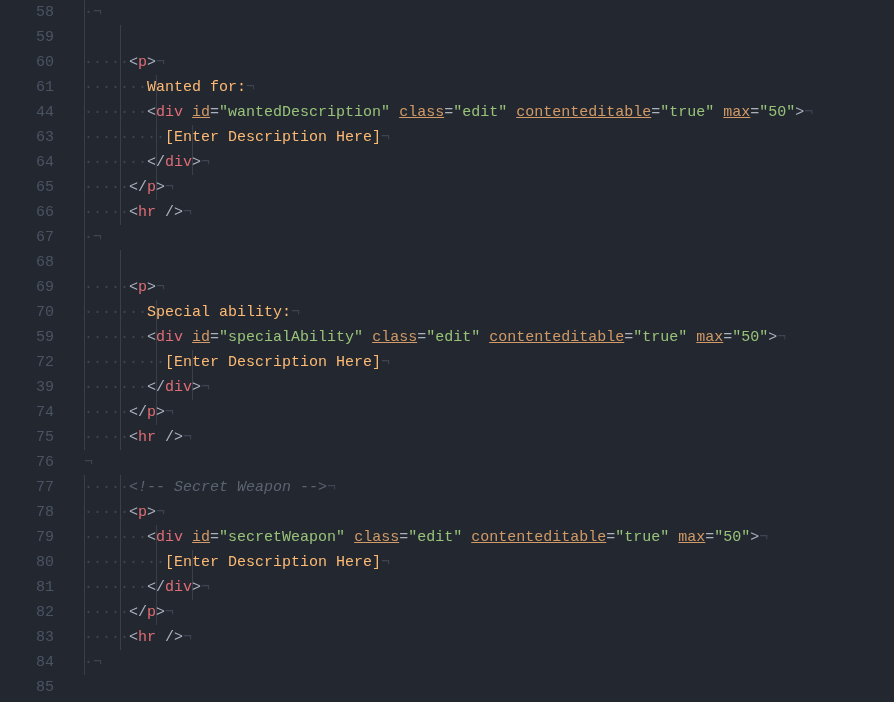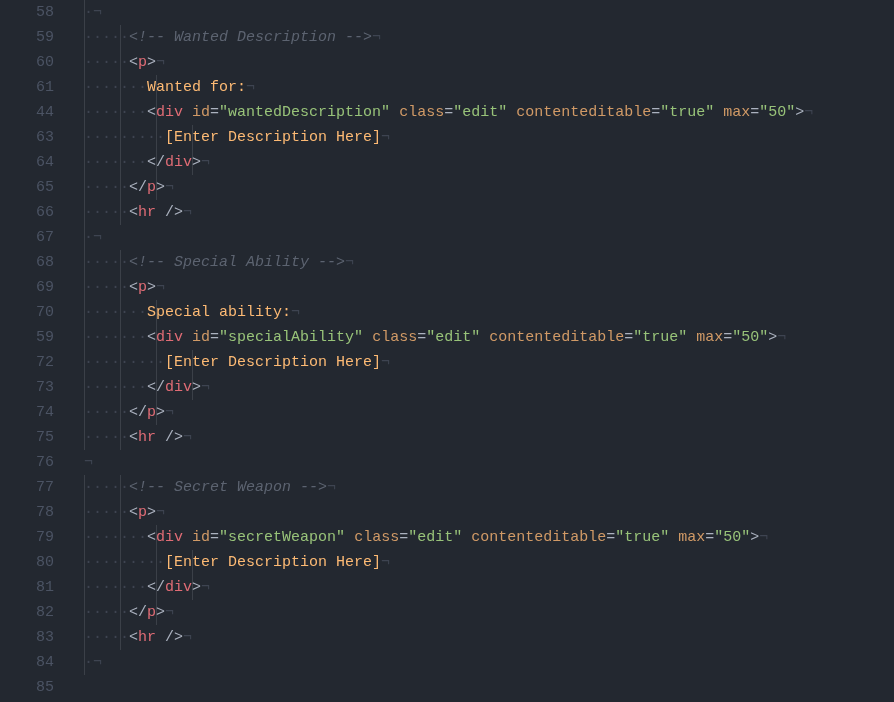--- a/index.html
+++ b/index.html
@@ -55,21 +55,21 @@
   .g2 { left: 36px; }
   .g3 { left: 72px; }
   .g4 { left: 108px; }
   .txt {
     position: absolute;
     left: 0;
   }
   .punc { color: #abb2bf; }
   .cmt  { color: #5c6370; font-style: italic; }
   .tag  { color: #e06c75; }
-  .attr { color: #d19a66; }
+  .attr { color: #d19a66; text-decoration: underline; }
   .str  { color: #98c379; }
   .pln  { color: #fdba74; }
   .ws   { color: #3e4451; }
   .eol  { color: #3e4451; }
 </style>
 </head>
 <body>
 
 <div class="editor">
   <div class="gutter" id="gutter">
@@ -81,47 +81,47 @@
       <div class="ln">63</div>
       <div class="ln">64</div>
       <div class="ln">65</div>
       <div class="ln">66</div>
       <div class="ln">67</div>
       <div class="ln">68</div>
       <div class="ln">69</div>
       <div class="ln">70</div>
       <div class="ln">59</div>
       <div class="ln">72</div>
-      <div class="ln">73</div>
+      <div class="ln">39</div>
       <div class="ln">74</div>
       <div class="ln">75</div>
       <div class="ln">76</div>
       <div class="ln">77</div>
       <div class="ln">78</div>
       <div class="ln">79</div>
       <div class="ln">80</div>
       <div class="ln">81</div>
       <div class="ln">82</div>
       <div class="ln">83</div>
       <div class="ln">84</div>
       <div class="ln">85</div>
     </div>
   <div class="fold-col"></div>
   <div class="code" id="code">
       <div class="row"><span class="guide g1"></span><span class="txt"><span class="ws">·</span><span class="eol">¬</span></span></div>
-      <div class="row"><span class="guide g1"></span><span class="guide g2"></span><span class="txt"><span class="ws">·····</span><span class="cmt">&lt;!--</span><span class="cmt"> Wanted Description </span><span class="cmt">--&gt;</span><span class="eol">¬</span></span></div>
+      <div class="row"><span class="guide g1"></span><span class="guide g2"></span></div>
       <div class="row"><span class="guide g1"></span><span class="guide g2"></span><span class="txt"><span class="ws">·····</span><span class="punc">&lt;</span><span class="tag">p</span><span class="punc">&gt;</span><span class="eol">¬</span></span></div>
       <div class="row"><span class="guide g1"></span><span class="guide g2"></span><span class="guide g3"></span><span class="txt"><span class="ws">·······</span><span class="pln">Wanted for:</span><span class="eol">¬</span></span></div>
       <div class="row"><span class="guide g1"></span><span class="guide g2"></span><span class="guide g3"></span><span class="txt"><span class="ws">·······</span><span class="punc">&lt;</span><span class="tag">div</span><span class="pln"> </span><span class="attr">id</span><span class="punc">=</span><span class="str">"wantedDescription"</span><span class="pln"> </span><span class="attr">class</span><span class="punc">=</span><span class="str">"edit"</span><span class="pln"> </span><span class="attr">contenteditable</span><span class="punc">=</span><span class="str">"true"</span><span class="pln"> </span><span class="attr">max</span><span class="punc">=</span><span class="str">"50"</span><span class="punc">&gt;</span><span class="eol">¬</span></span></div>
       <div class="row"><span class="guide g1"></span><span class="guide g2"></span><span class="guide g3"></span><span class="guide g4"></span><span class="txt"><span class="ws">·········</span><span class="pln">[Enter Description Here]</span><span class="eol">¬</span></span></div>
       <div class="row"><span class="guide g1"></span><span class="guide g2"></span><span class="guide g3"></span><span class="guide g4"></span><span class="txt"><span class="ws">·······</span><span class="punc">&lt;/</span><span class="tag">div</span><span class="punc">&gt;</span><span class="eol">¬</span></span></div>
       <div class="row"><span class="guide g1"></span><span class="guide g2"></span><span class="guide g3"></span><span class="txt"><span class="ws">·····</span><span class="punc">&lt;/</span><span class="tag">p</span><span class="punc">&gt;</span><span class="eol">¬</span></span></div>
       <div class="row"><span class="guide g1"></span><span class="guide g2"></span><span class="txt"><span class="ws">·····</span><span class="punc">&lt;</span><span class="tag">hr</span><span class="punc"> /&gt;</span><span class="eol">¬</span></span></div>
       <div class="row"><span class="guide g1"></span><span class="txt"><span class="ws">·</span><span class="eol">¬</span></span></div>
-      <div class="row"><span class="guide g1"></span><span class="guide g2"></span><span class="txt"><span class="ws">·····</span><span class="cmt">&lt;!--</span><span class="cmt"> Special Ability </span><span class="cmt">--&gt;</span><span class="eol">¬</span></span></div>
+      <div class="row"><span class="guide g1"></span><span class="guide g2"></span></div>
       <div class="row"><span class="guide g1"></span><span class="guide g2"></span><span class="txt"><span class="ws">·····</span><span class="punc">&lt;</span><span class="tag">p</span><span class="punc">&gt;</span><span class="eol">¬</span></span></div>
       <div class="row"><span class="guide g1"></span><span class="guide g2"></span><span class="guide g3"></span><span class="txt"><span class="ws">·······</span><span class="pln">Special ability:</span><span class="eol">¬</span></span></div>
       <div class="row"><span class="guide g1"></span><span class="guide g2"></span><span class="guide g3"></span><span class="txt"><span class="ws">·······</span><span class="punc">&lt;</span><span class="tag">div</span><span class="pln"> </span><span class="attr">id</span><span class="punc">=</span><span class="str">"specialAbility"</span><span class="pln"> </span><span class="attr">class</span><span class="punc">=</span><span class="str">"edit"</span><span class="pln"> </span><span class="attr">contenteditable</span><span class="punc">=</span><span class="str">"true"</span><span class="pln"> </span><span class="attr">max</span><span class="punc">=</span><span class="str">"50"</span><span class="punc">&gt;</span><span class="eol">¬</span></span></div>
       <div class="row"><span class="guide g1"></span><span class="guide g2"></span><span class="guide g3"></span><span class="guide g4"></span><span class="txt"><span class="ws">·········</span><span class="pln">[Enter Description Here]</span><span class="eol">¬</span></span></div>
       <div class="row"><span class="guide g1"></span><span class="guide g2"></span><span class="guide g3"></span><span class="guide g4"></span><span class="txt"><span class="ws">·······</span><span class="punc">&lt;/</span><span class="tag">div</span><span class="punc">&gt;</span><span class="eol">¬</span></span></div>
       <div class="row"><span class="guide g1"></span><span class="guide g2"></span><span class="guide g3"></span><span class="txt"><span class="ws">·····</span><span class="punc">&lt;/</span><span class="tag">p</span><span class="punc">&gt;</span><span class="eol">¬</span></span></div>
       <div class="row"><span class="guide g1"></span><span class="guide g2"></span><span class="txt"><span class="ws">·····</span><span class="punc">&lt;</span><span class="tag">hr</span><span class="punc"> /&gt;</span><span class="eol">¬</span></span></div>
       <div class="row"><span class="txt"><span class="eol">¬</span></span></div>
       <div class="row"><span class="guide g1"></span><span class="guide g2"></span><span class="txt"><span class="ws">·····</span><span class="cmt">&lt;!--</span><span class="cmt"> Secret Weapon </span><span class="cmt">--&gt;</span><span class="eol">¬</span></span></div>
       <div class="row"><span class="guide g1"></span><span class="guide g2"></span><span class="txt"><span class="ws">·····</span><span class="punc">&lt;</span><span class="tag">p</span><span class="punc">&gt;</span><span class="eol">¬</span></span></div>

